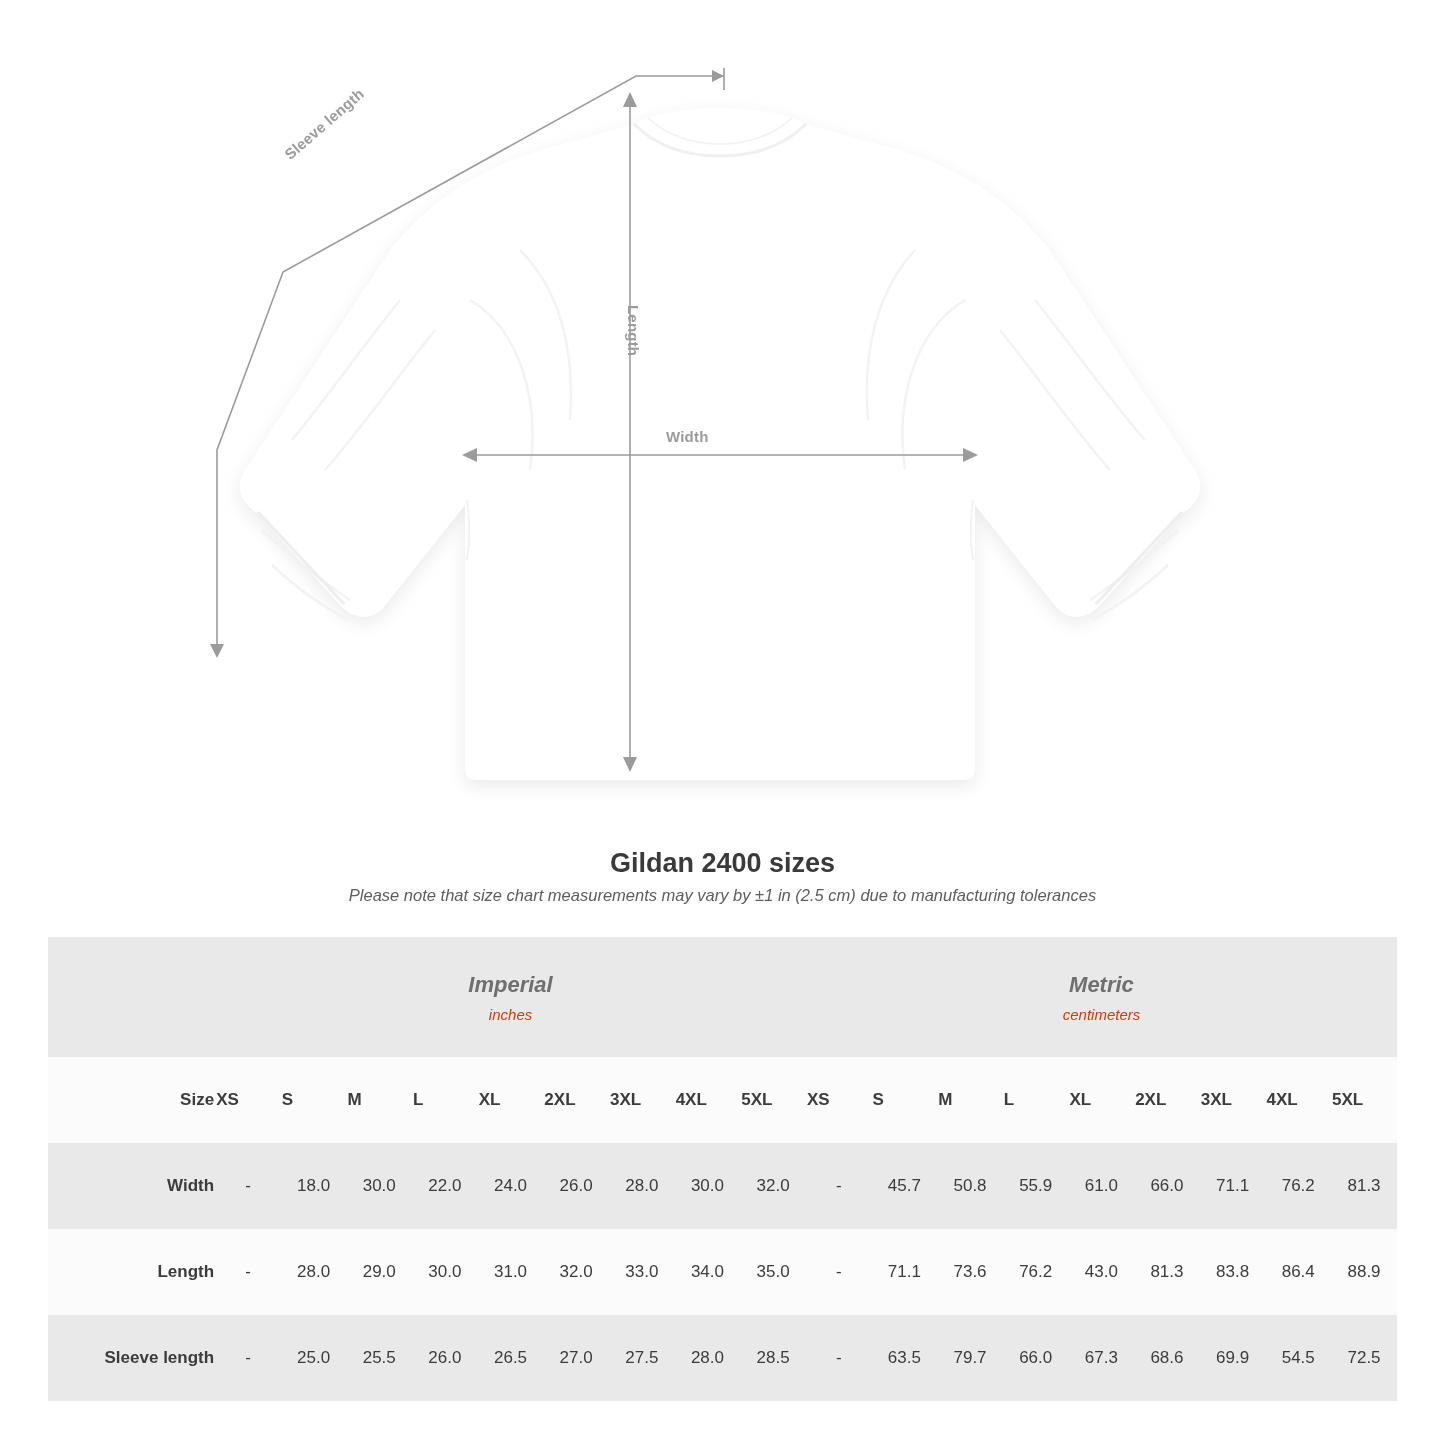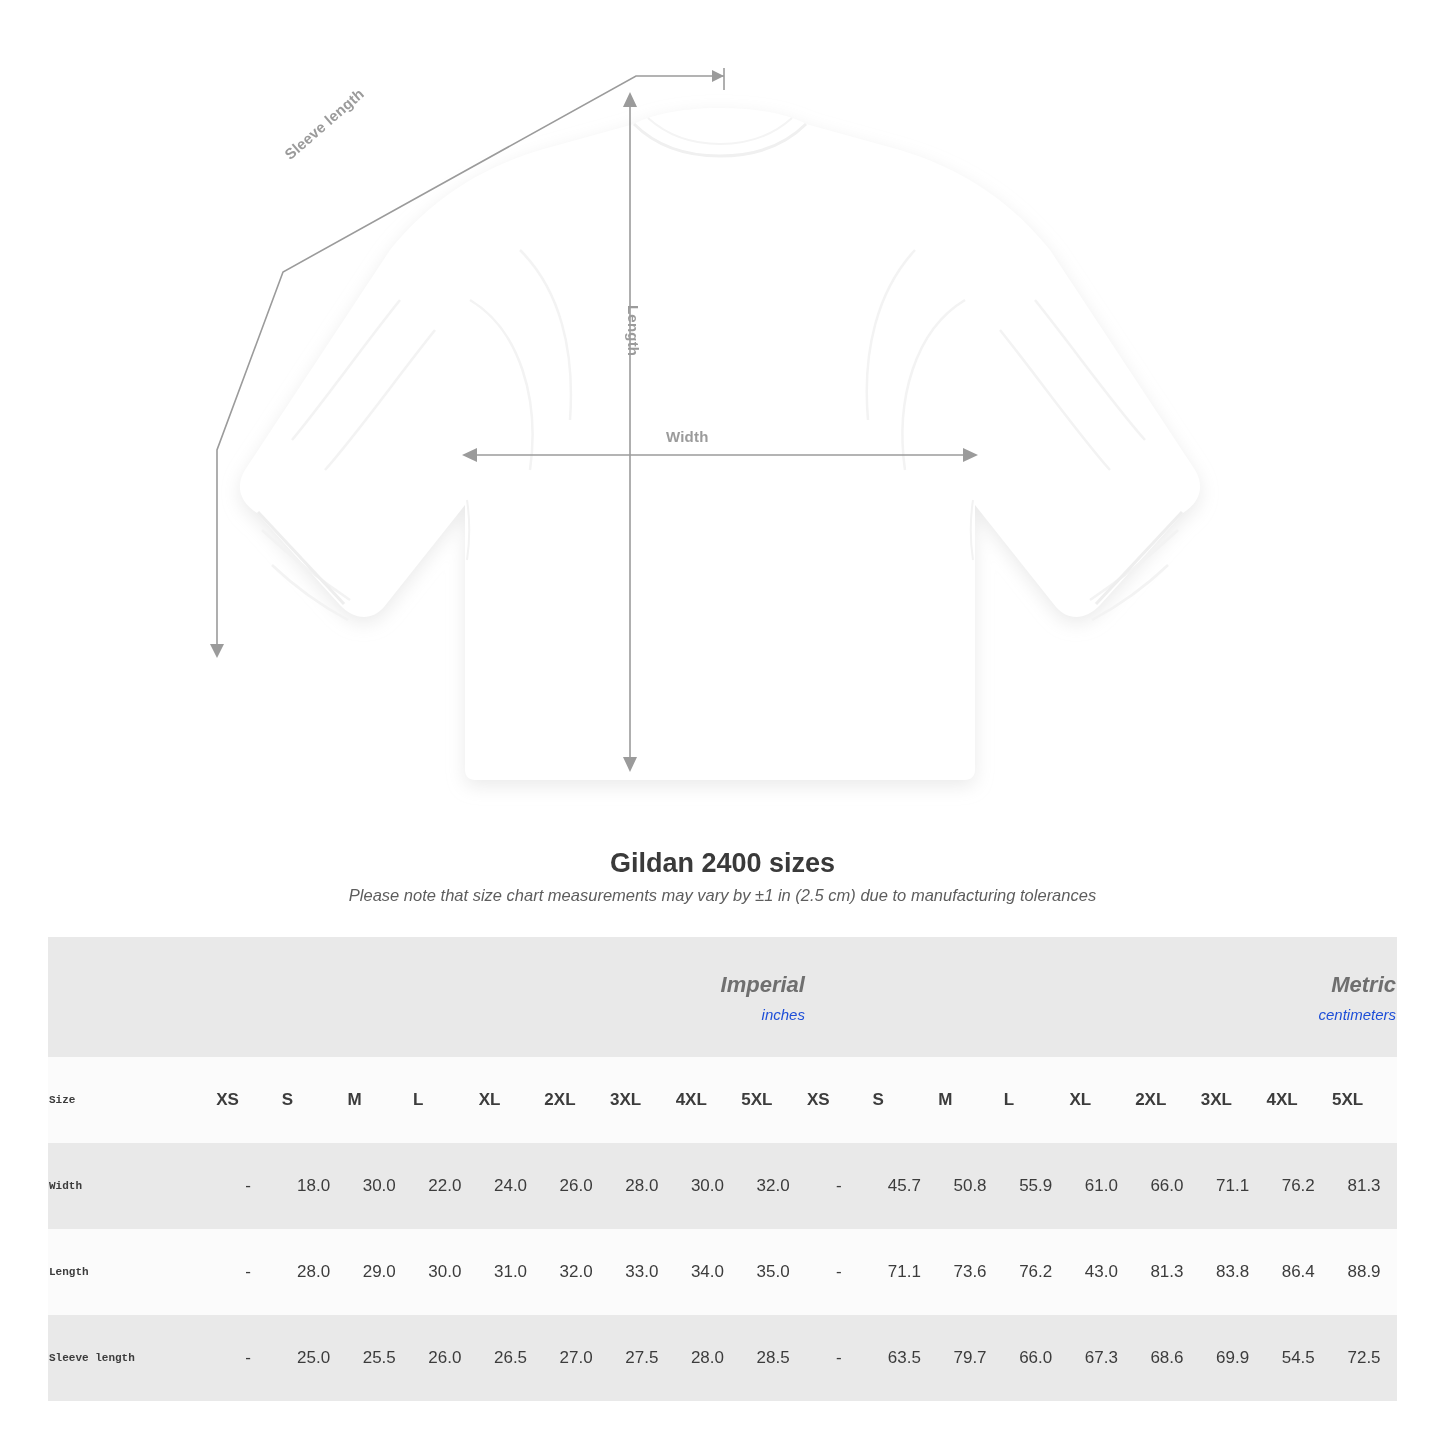--- a/index.html
+++ b/index.html
@@ -85,55 +85,54 @@
     width: 1349px;
     table-layout: fixed;
   }
   table.size-table col.label-col { width: 167px; }
   table.size-table col.data-col { width: 65.6px; }
 
   .unit-head {
     background: #e9e9e9;
     height: 118px;
     vertical-align: middle;
-    text-align: right;
+    text-align: center;
   }
   .unit-head .unit-name {
     font-size: 22px;
     font-style: italic;
     font-weight: bold;
     color: #6f6f6f;
   }
   .unit-head .unit-sub {
     font-size: 15px;
     font-style: italic;
-    color: #1d4ed8;
+    color: #c2410c;
     margin-top: 8px;
   }
   .unit-head.blank { background: #e9e9e9; }
 
   tr.head-row td, tr.head-row th {
     background: #fbfbfb;
     height: 84px;
   }
   tr.row-alt td {
     background: #e9e9e9;
     height: 84px;
   }
   tr.row-plain td {
     background: #fbfbfb;
     height: 84px;
   }
 
   td.rowlabel, th.rowlabel {
-    font-size: 11px;
+    font-size: 17px;
     font-weight: bold;
     color: #3c3c3c;
-    text-align: left;
-    font-family: Liberation Mono, monospace;
+    text-align: right;
   }
   td.cell {
     font-size: 17px;
     color: #3c3c3c;
     text-align: center;
   }
   td.size-h {
     font-size: 17px;
     font-weight: bold;
     color: #3c3c3c;

